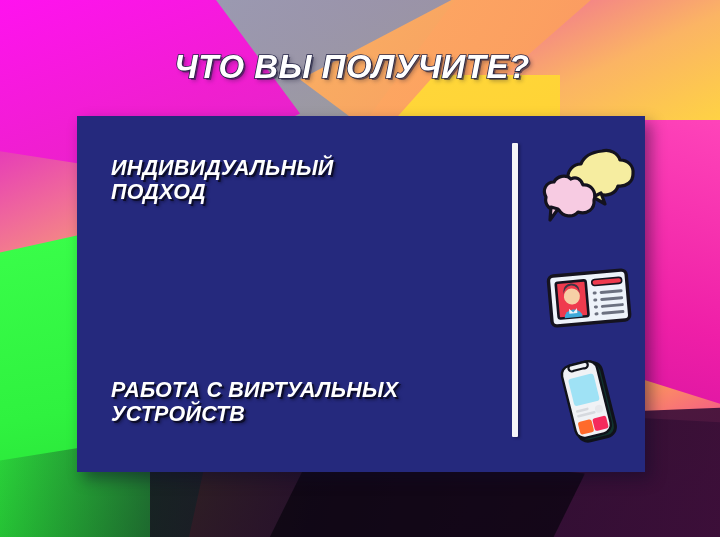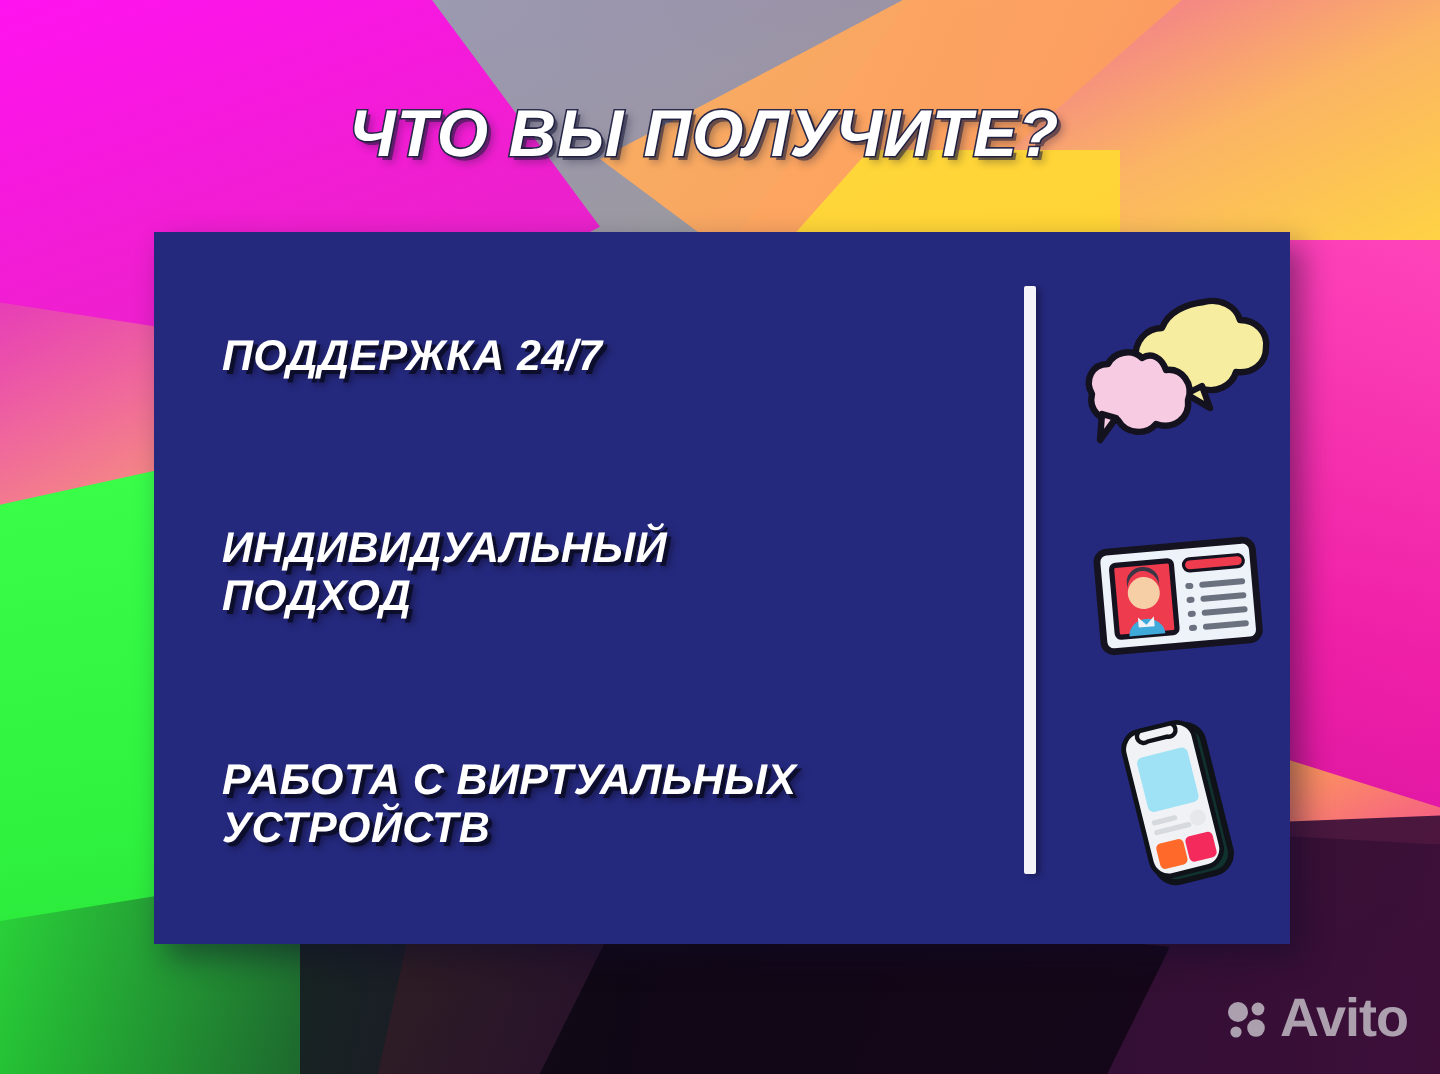--- a/index.html
+++ b/index.html
@@ -195,21 +195,20 @@
   <div class="bg-bottom-dark"></div>
   <div class="bg-bottom-dark2"></div>
   <div class="bg-bottom-black"></div>
 
   <div class="title">ЧТО ВЫ ПОЛУЧИТЕ?</div>
 
   <div class="card">
     <div class="card-inner">
 
       <div class="features">
-        <div class="feature f1">ПОДДЕРЖКА 24/7</div>
         <div class="feature f2">ИНДИВИДУАЛЬНЫЙ
 ПОДХОД</div>
         <div class="feature f3">РАБОТА С ВИРТУАЛЬНЫХ
 УСТРОЙСТВ</div>
       </div>
 
       <div class="divider"></div>
 
       <div class="icons">
 
@@ -267,25 +266,14 @@
               <rect x="32" y="63" width="14" height="13" rx="2.5" fill="#ff6a2b"></rect>
               <rect x="47" y="63" width="14" height="13" rx="2.5" fill="#f52a5c"></rect>
             </g>
           </svg>
         </div>
 
       </div>
     </div>
   </div>
 
-  <div class="avito">
-    <span class="avito-logo">
-      <svg viewBox="0 0 22 22" width="22" height="22" aria-hidden="true">
-        <circle cx="6" cy="7" r="5" fill="#d9d9de"></circle>
-        <circle cx="16" cy="5.5" r="3.2" fill="#d9d9de"></circle>
-        <circle cx="15" cy="15" r="4.4" fill="#d9d9de"></circle>
-        <circle cx="5" cy="17" r="2.8" fill="#d9d9de"></circle>
-      </svg>
-    </span>
-    <span class="avito-word">Avito</span>
-  </div>
 
 </div>
 
 </body></html>

